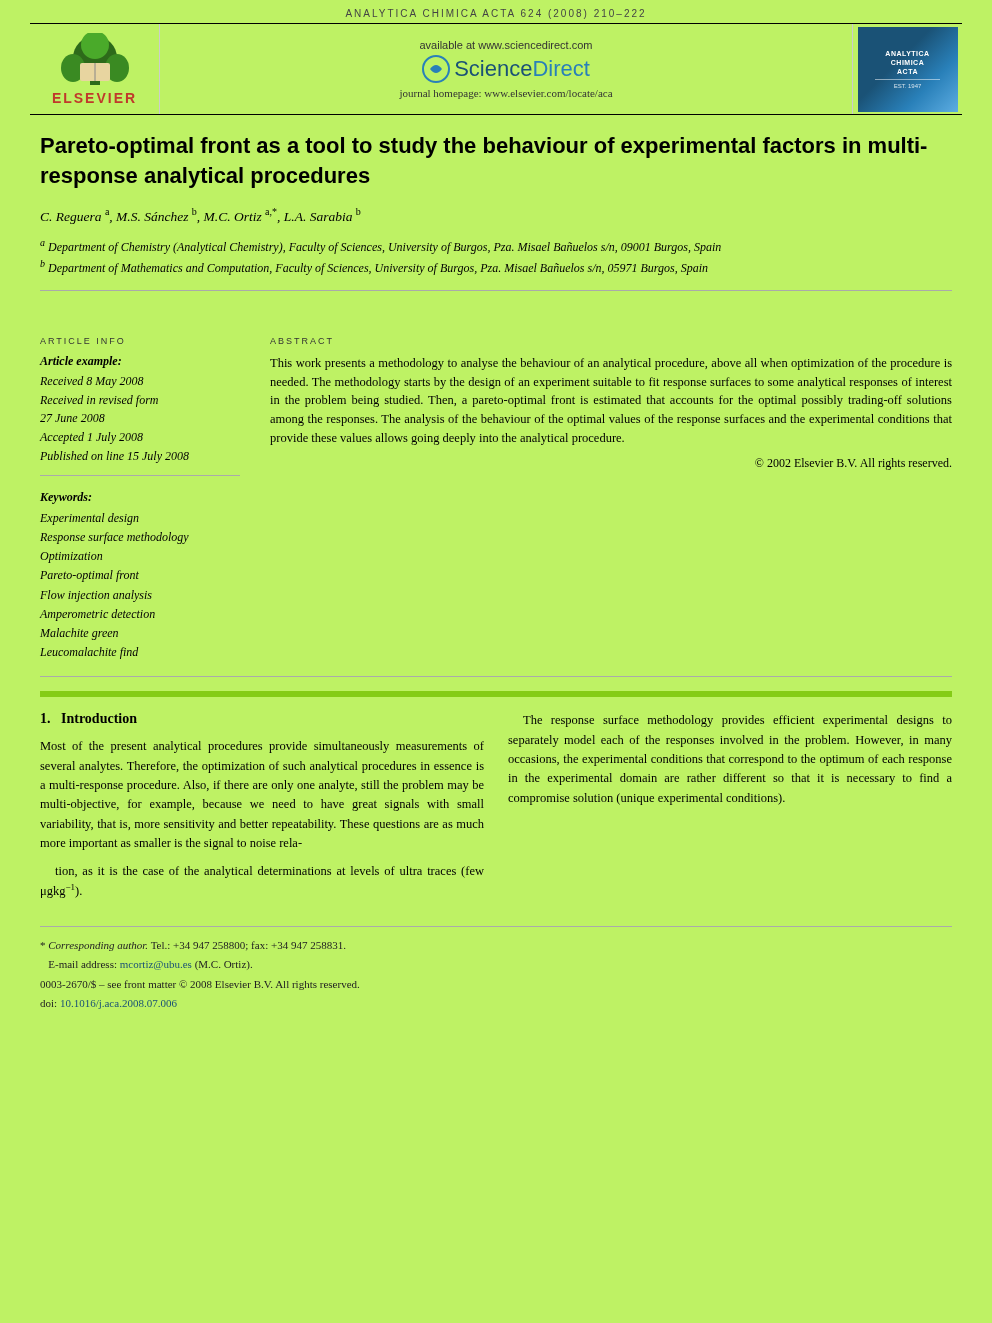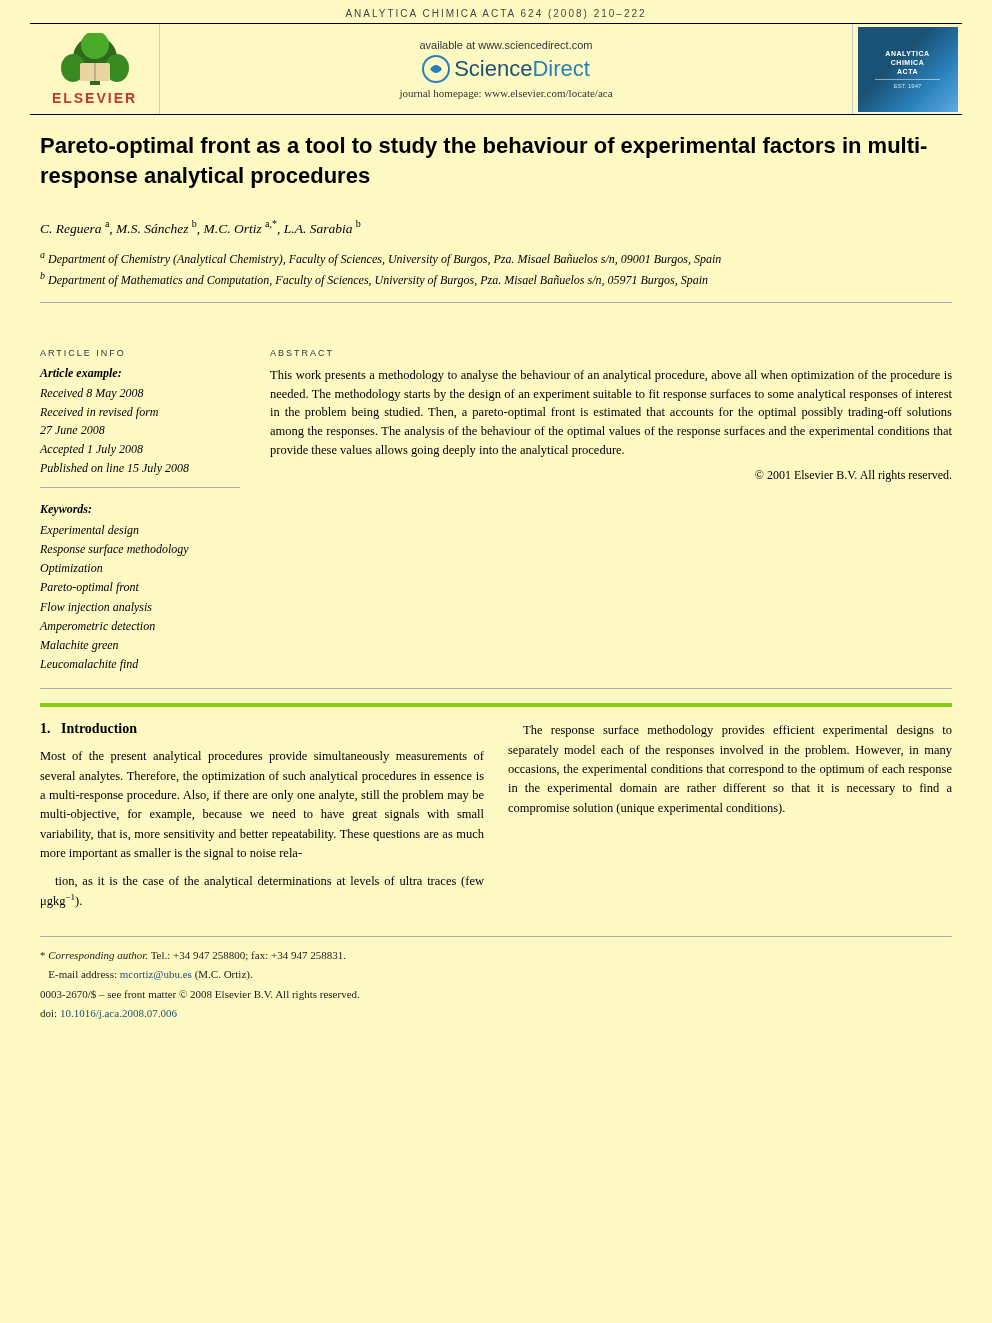--- a/index.html
+++ b/index.html
@@ -7,21 +7,21 @@
       background: #fff;
       font-family: "Times New Roman", Times, serif;
       font-size: 13px;
       color: #000;
       width: 992px;
       min-height: 1323px;
     }
     .page {
       width: 992px;
       min-height: 1323px;
-      background: #fef9c3;
+      background: #bef264;
       padding: 0;
     }
     
     .journal-bar {
       text-align: center;
       font-size: 10px;
       letter-spacing: 2px;
       color: #444;
       padding: 8px 0 4px 0;
       font-family: Arial, sans-serif;
@@ -124,21 +124,21 @@
     }
     
     .main-content {
       padding: 16px 40px 16px 40px;
     }
     .article-title {
       font-size: 22px;
       font-weight: bold;
       color: #000;
       line-height: 1.35;
-      margin-bottom: 28px;
+      margin-bottom: 16px;
       font-family: Arial, sans-serif;
     }
     .authors {
       font-size: 13.5px;
       margin-bottom: 12px;
       font-style: italic;
     }
     .authors sup {
       font-size: 10px;
       font-style: normal;
@@ -211,21 +211,21 @@
       line-height: 1.5;
       text-align: justify;
     }
     .copyright {
       text-align: right;
       font-size: 12px;
       margin-top: 8px;
     }
     
     .body-section {
-      border-top: 4px solid #84cc16;
+      border-top: 6px solid #84cc16;
       padding-top: 14px;
       display: flex;
       gap: 24px;
     }
     .body-left {
       flex: 1;
     }
     .body-right {
       flex: 1;
     }
@@ -358,21 +358,21 @@
           <div class="keyword-item">Flow injection analysis</div>
           <div class="keyword-item">Amperometric detection</div>
           <div class="keyword-item">Malachite green</div>
           <div class="keyword-item">Leucomalachite find</div>
         </div>
       </div>
 
       <div class="abstract-section">
         <div class="info-label">ABSTRACT</div>
         <div class="abstract-text">This work presents a methodology to analyse the behaviour of an analytical procedure, above all when optimization of the procedure is needed. The methodology starts by the design of an experiment suitable to fit response surfaces to some analytical responses of interest in the problem being studied. Then, a pareto-optimal front is estimated that accounts for the optimal possibly trading-off solutions among the responses. The analysis of the behaviour of the optimal values of the response surfaces and the experimental conditions that provide these values allows going deeply into the analytical procedure.</div>
-        <div class="copyright">© 2001 Elsevier B.V. All rights reserved.</div>
+        <div class="copyright">© 2002 Elsevier B.V. All rights reserved.</div>
       </div>
     </div>
 
     <hr class="divider">
 
     <div class="body-section">
 
       <div class="body-left">
         <div class="section-title">
           <span>1.</span>&nbsp;&nbsp;&nbsp;<span>Introduction</span>

